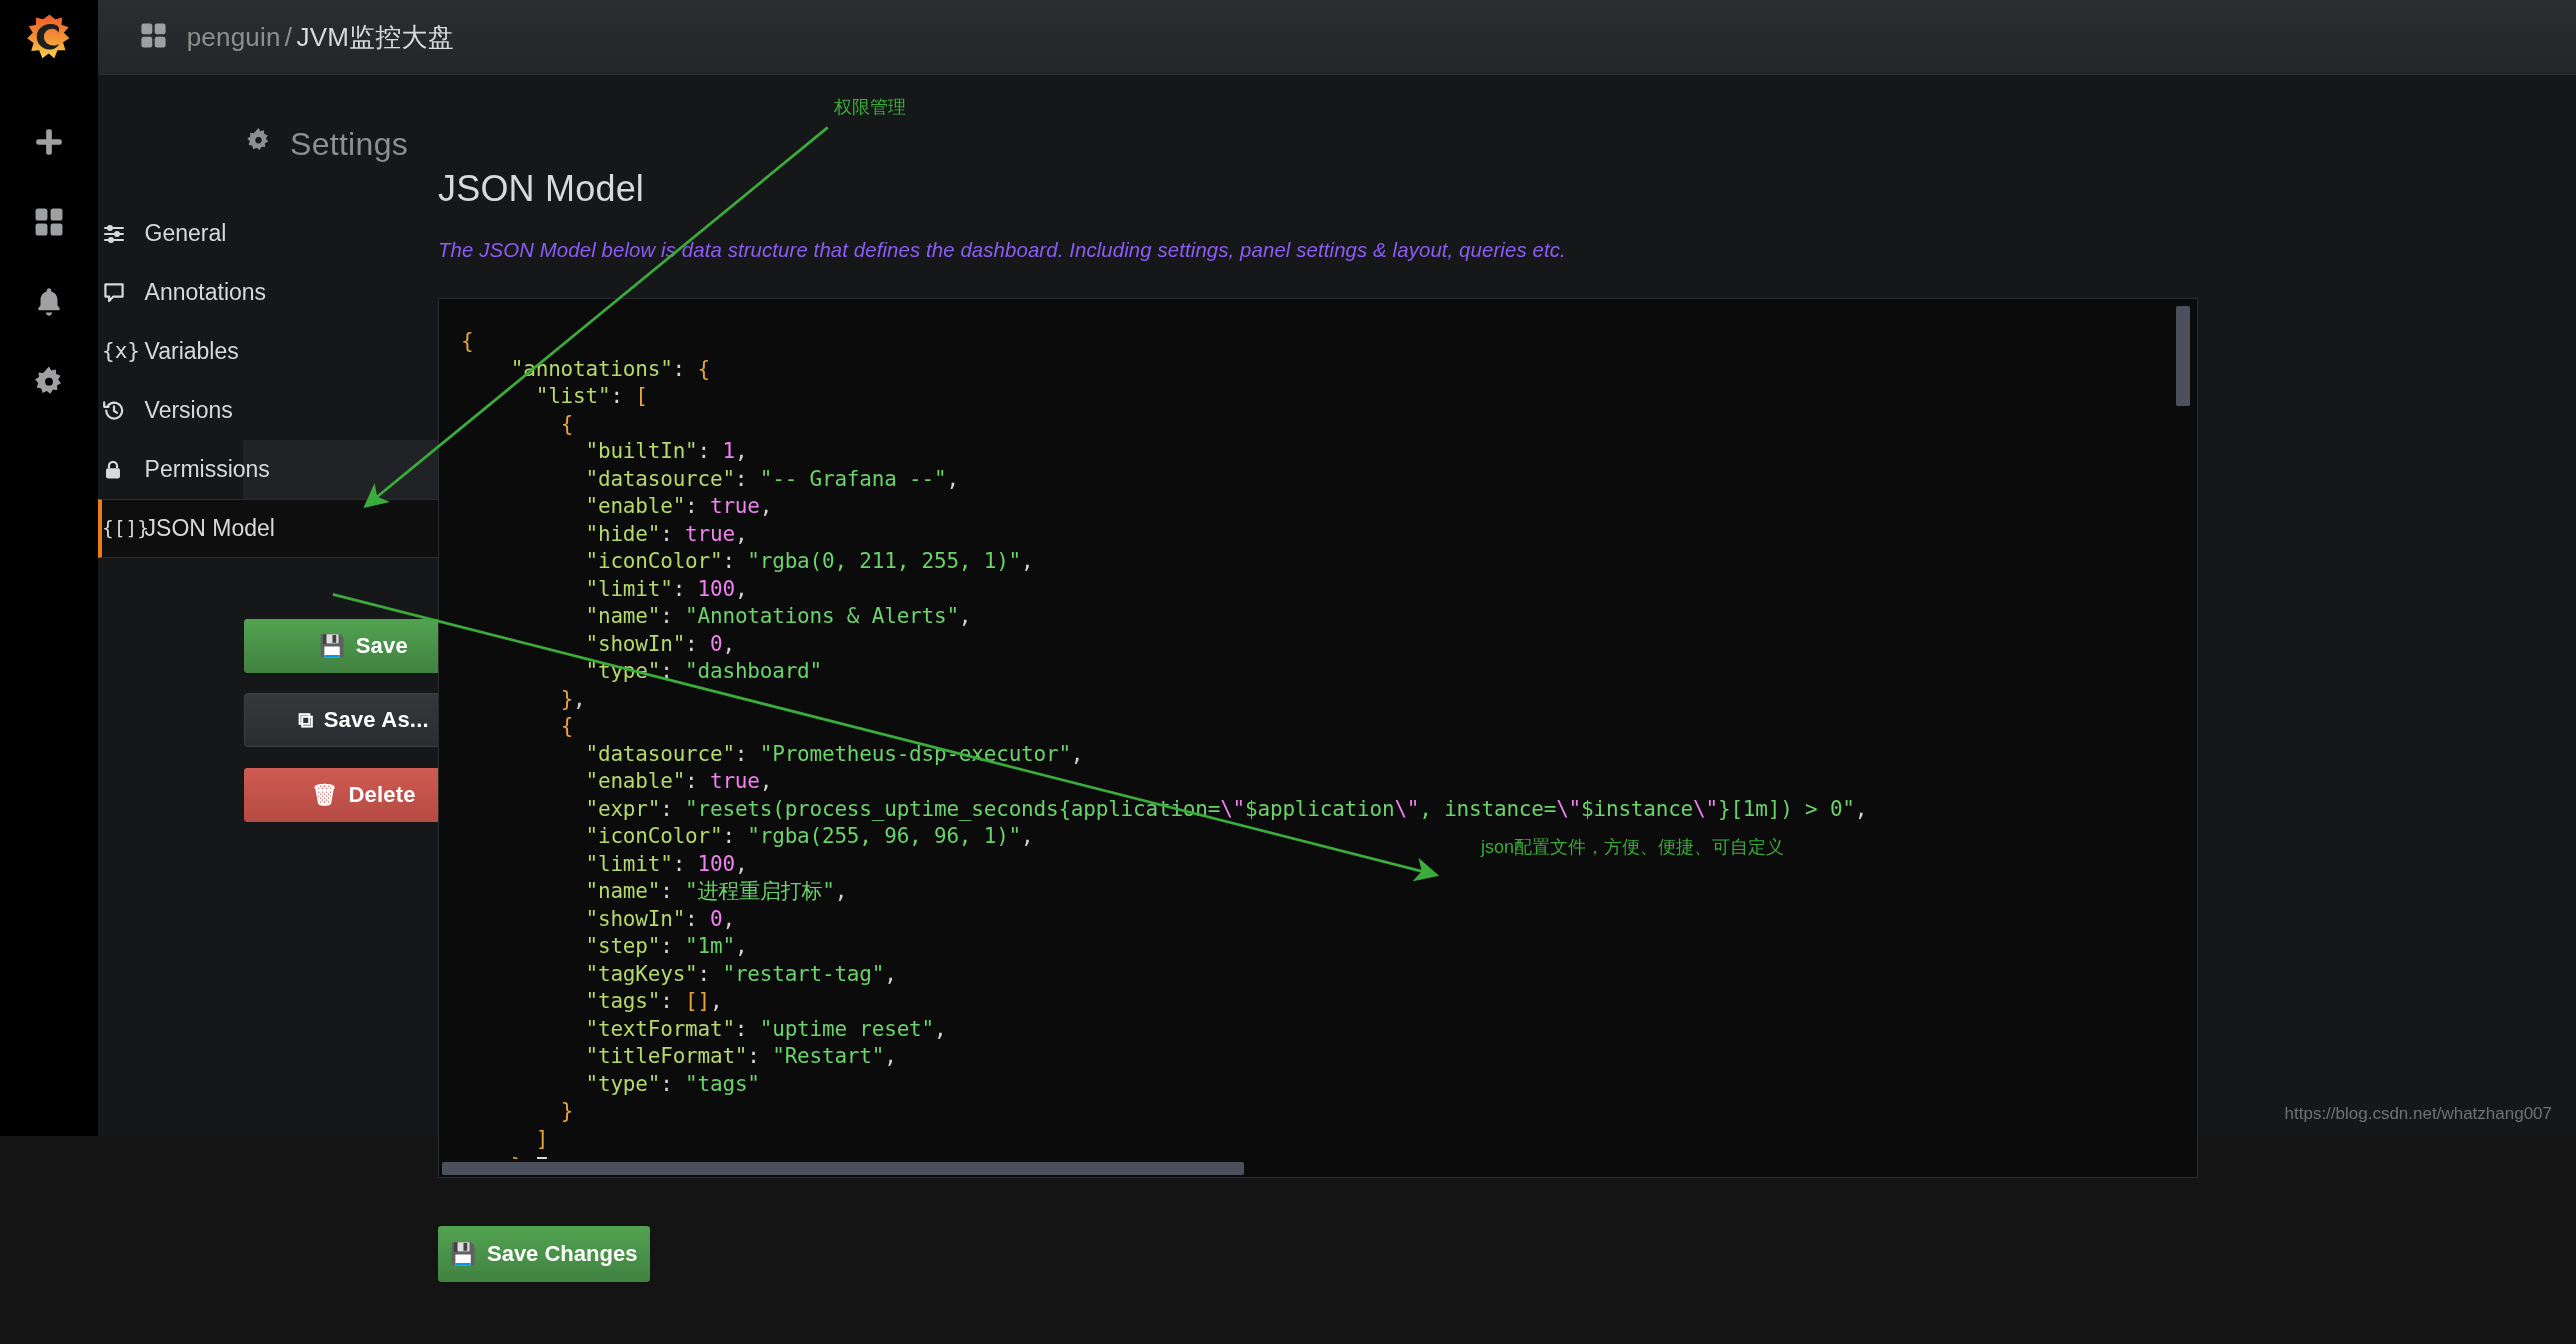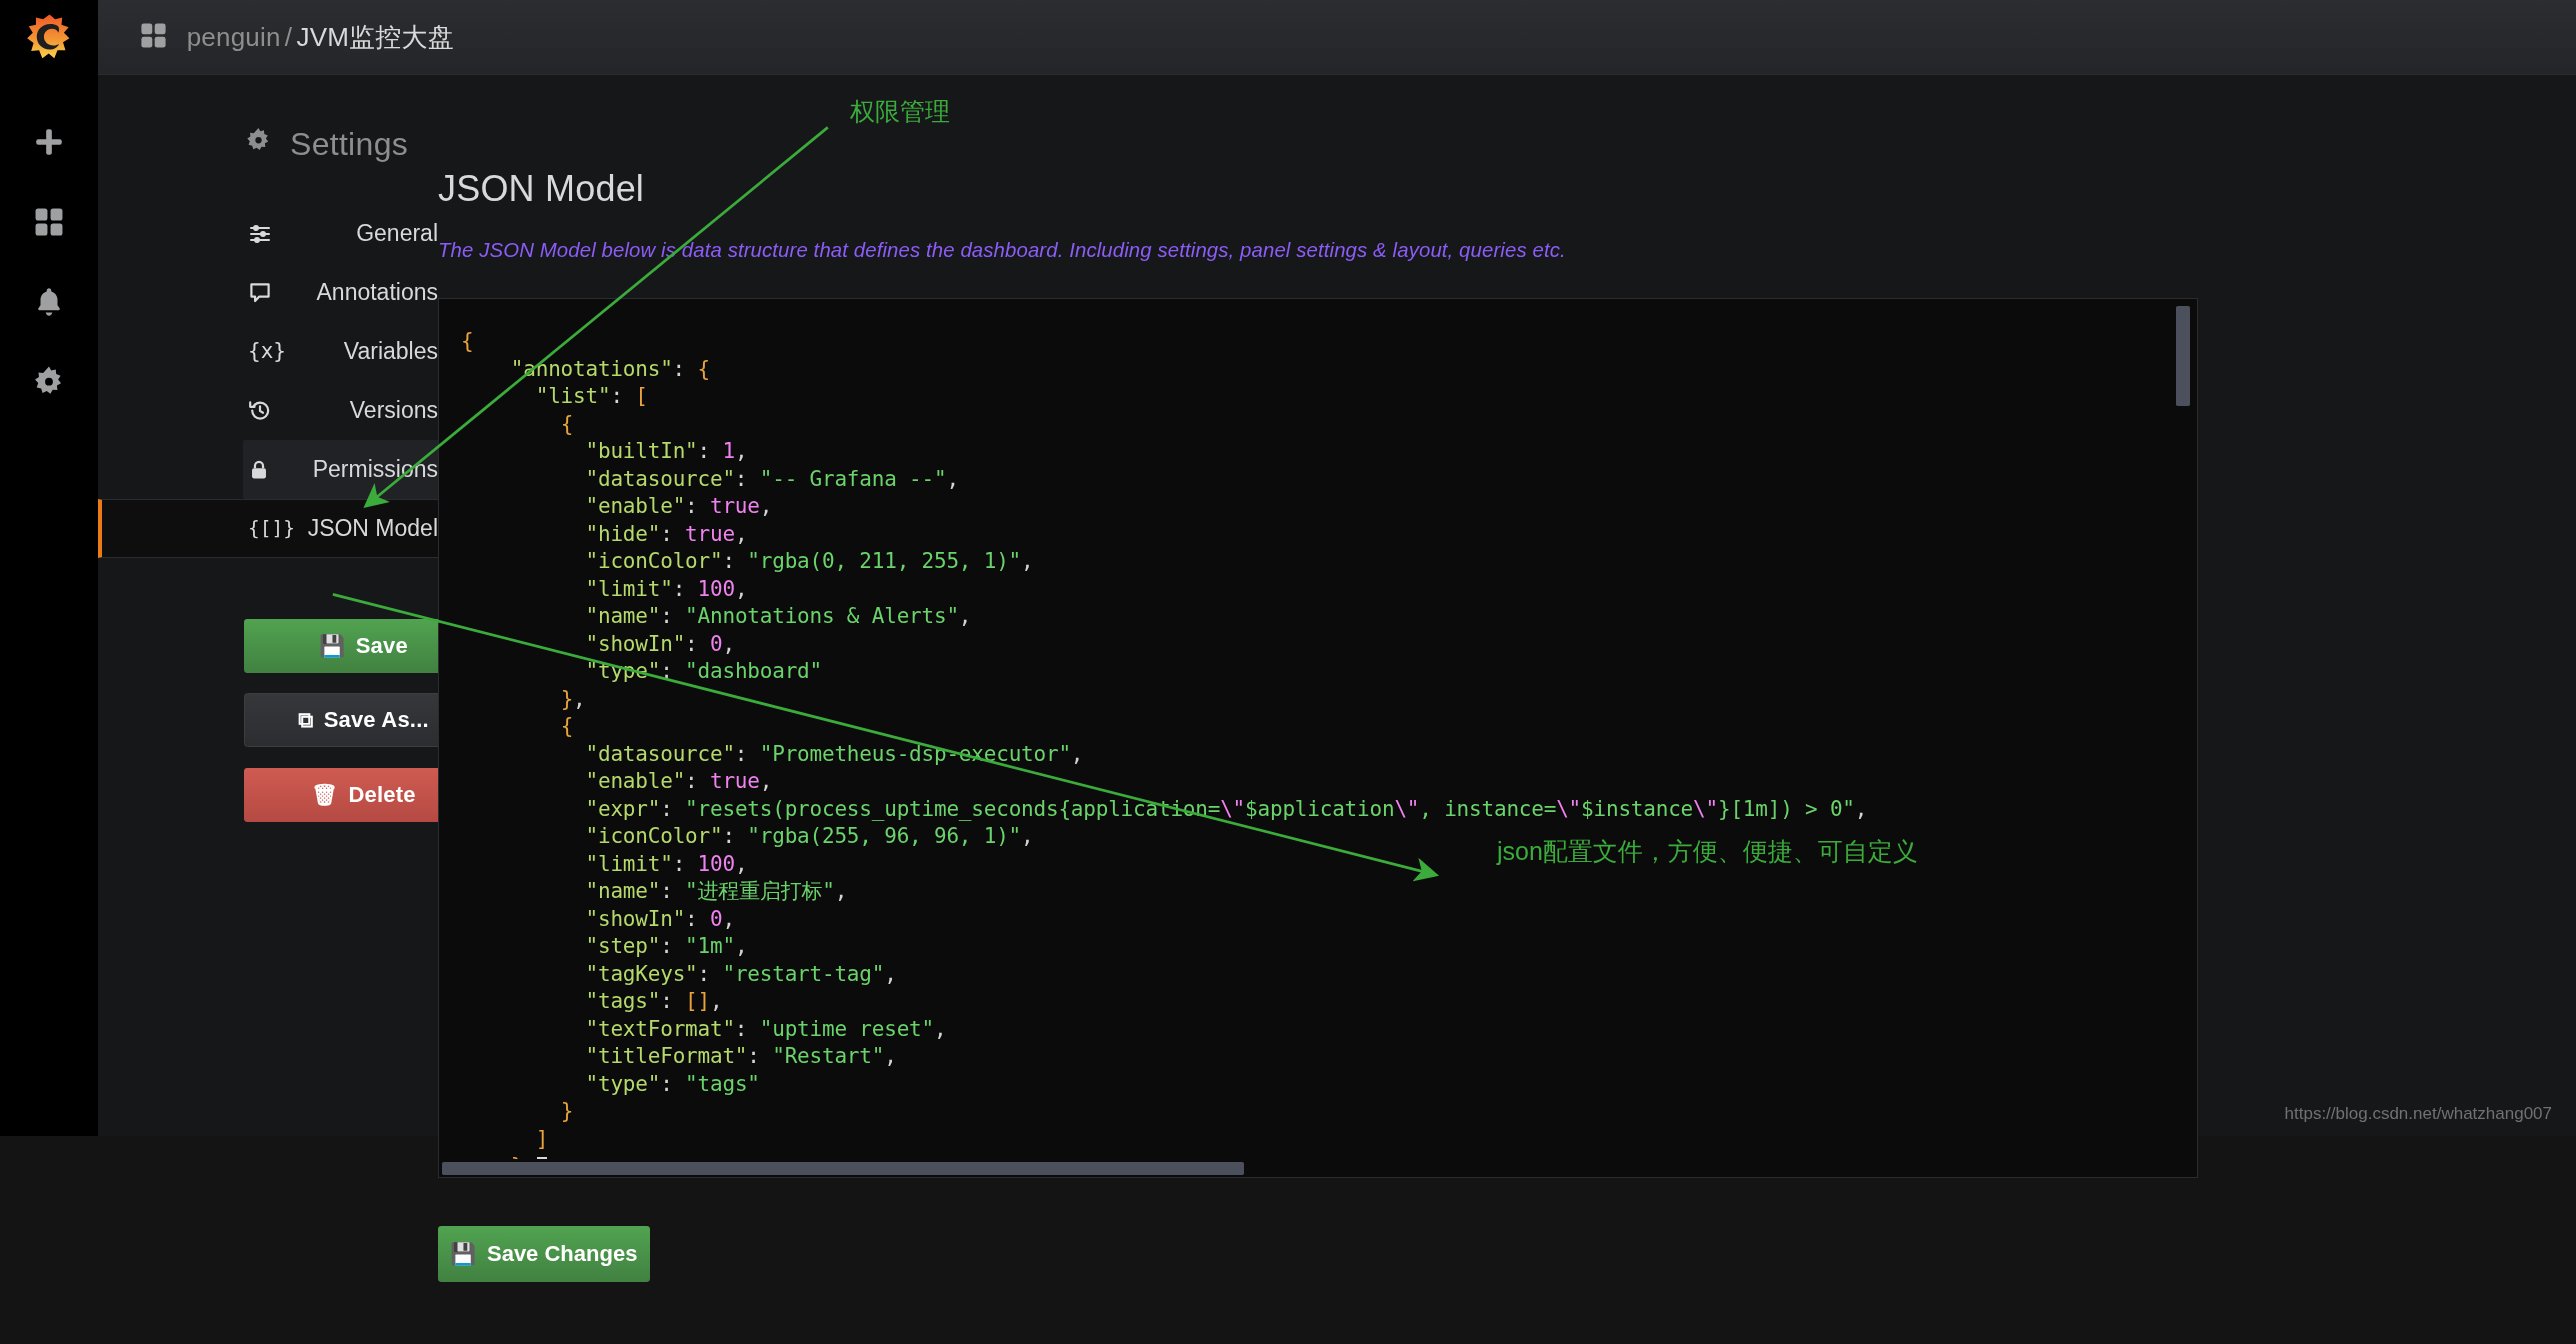--- a/index.html
+++ b/index.html
@@ -109,29 +109,27 @@
     color: #8e8e8e;
     letter-spacing: 0.3px;
   }
 
   .settings-nav { display: flex; flex-direction: column; }
   .nav-item {
     display: flex;
     align-items: center;
     gap: 13.6px;
     height: 59px;
-    padding-left: 146px;
     font-size: 23px;
     color: #d8d9da;
     cursor: pointer;
     position: relative;
     background: transparent;
     border-left: 4.2px solid transparent;
     white-space: nowrap;
-    justify-content: space-between;
   }
   .nav-item .ni-icon {
     width: 29px;
     display: inline-flex;
     align-items: center;
     justify-content: flex-start;
     flex: 0 0 29px;
   }
   .nav-item.active {
     background: #0e0e0e;
@@ -289,24 +287,23 @@
   
   .overlay {
     position: absolute;
     inset: 0;
     pointer-events: none;
     z-index: 40;
   }
   .anno-text {
     position: absolute;
     color: #3bab3b;
-    font-size: 25px;
+    font-size: 18px;
     font-family: "Liberation Sans", sans-serif;
     white-space: nowrap;
-    margin-left: 16px;
   }
 
   
   .watermark {
     position: absolute;
     right: 24px;
     bottom: 12px;
     font-size: 17px;
     color: #6f7174;
     z-index: 50;

